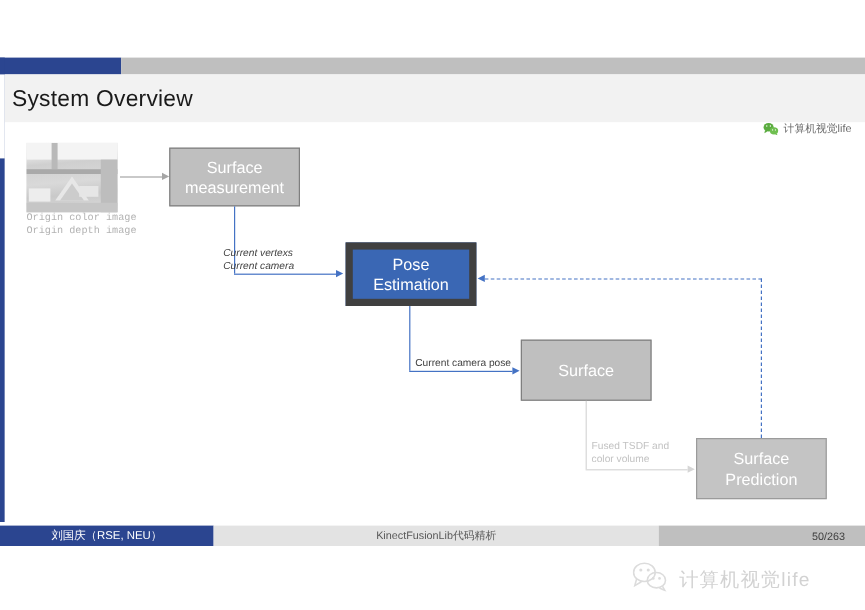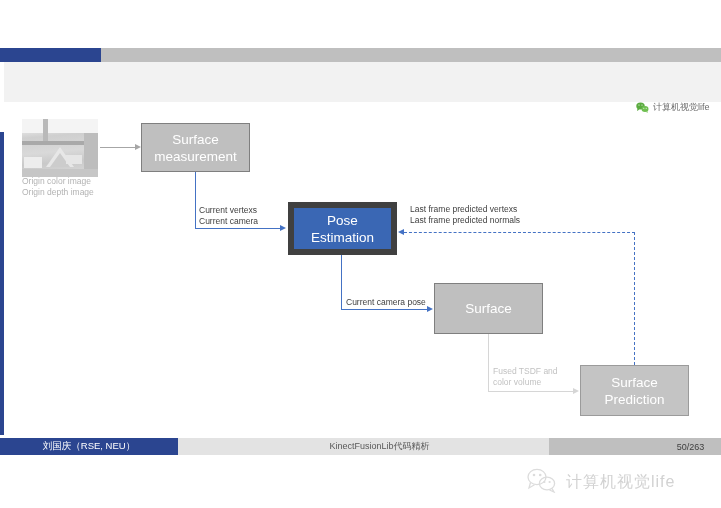--- a/index.html
+++ b/index.html
@@ -141,20 +141,21 @@
     background: #c6c6c6;
   }
 
   .thumb-caption {
     position: absolute;
     left: 22px; top: 176px;
     font-size: 8.5px;
     line-height: 11px;
     color: #b3b3b3;
     white-space: nowrap;
+    font-family: Liberation Mono, monospace;
   }
 
   
   .box {
     position: absolute;
     box-sizing: border-box;
     display: flex;
     flex-direction: column;
     align-items: center;
     justify-content: center;
@@ -244,21 +245,20 @@
     background: #e3e3e3;
   }
   .footer-mid-text {
     position: absolute;
     left: 178px; top: 438px;
     width: 371px; height: 17px;
     display: flex; align-items: center; justify-content: center;
     color: #595959;
     font-size: 9px;
     white-space: nowrap;
-    margin-left: 16px;
   }
   .footer-date {
     position: absolute;
     left: 549px; top: 438px;
     width: 111px; height: 17px;
     background: #bfbfbf;
   }
   .footer-date-text {
     position: absolute;
     left: 549px; top: 438px;
@@ -310,20 +310,21 @@
 
 <div id="screen">
 
   <div class="top-white"></div>
   <div class="accent-blue-bar"></div>
   <div class="accent-gray-bar"></div>
   <div class="left-edge-strip"></div>
   <div class="left-edge-strip-white"></div>
 
   <div class="title-band"></div>
+  <div class="slide-title">System Overview</div>
 
   <div class="canvas"></div>
 
   <div class="wm-top">
     <span>
       <svg class="wechat-ico" width="13" height="11" viewBox="0 0 26 22">
         <ellipse cx="9" cy="8" rx="8.5" ry="7.2" fill="#5aab3f"></ellipse>
         <path d="M3 13 L2 18 L7 15 Z" fill="#5aab3f"></path>
         <circle cx="6" cy="6" r="1.2" fill="#ffffff"></circle>
         <circle cx="12" cy="6" r="1.2" fill="#ffffff"></circle>
@@ -357,38 +358,34 @@
 
   <div class="box gray" id="box-surface-measurement">
     <div>Surface</div>
     <div>measurement</div>
   </div>
 
   <div class="ln v blue" style="left:195px; top:172px; height:56px;"></div>
   <div class="ln h blue" style="left:195px; top:228px; width:85px;"></div>
   <div class="arrowhead blue-r" style="left:280px; top:224.5px;"></div>
 
-  <div class="edge-label" style="left:199px; top:205px;">
+  <div class="edge-label" style="left:186px; top:205px;font-style:italic;">
     <div>Current vertexs</div>
     <div>Current camera</div>
   </div>
 
   <div class="box blue" id="box-pose-estimation">
     <div>Pose</div>
     <div>Estimation</div>
   </div>
 
   <div class="dashline-v" style="left:634px; top:232px; height:133px;"></div>
   <div class="dashline-h" style="left:404px; top:232px; width:231px;"></div>
   <div class="arrowhead blue-l" style="left:398px; top:228.5px;"></div>
 
-  <div class="edge-label" style="left:410px; top:204px;">
-    <div>Last frame predicted vertexs</div>
-    <div>Last frame predicted normals</div>
-  </div>
 
   <div class="ln v blue" style="left:341px; top:255px; height:54px;"></div>
   <div class="ln h blue" style="left:341px; top:309px; width:86px;"></div>
   <div class="arrowhead blue-r" style="left:427px; top:305.5px;"></div>
 
   <div class="edge-label" style="left:346px; top:297px;">Current camera pose</div>
 
   <div class="box gray" id="box-surface-recon">
     <div>Surface</div>
   </div>

